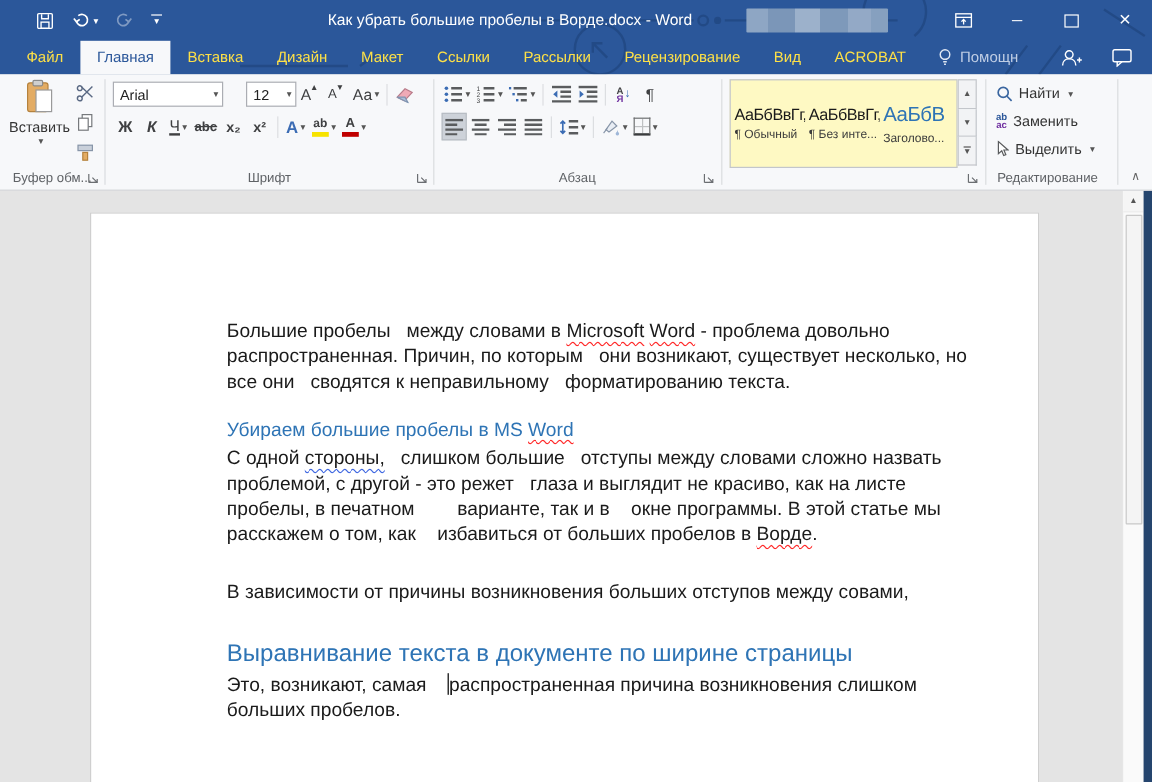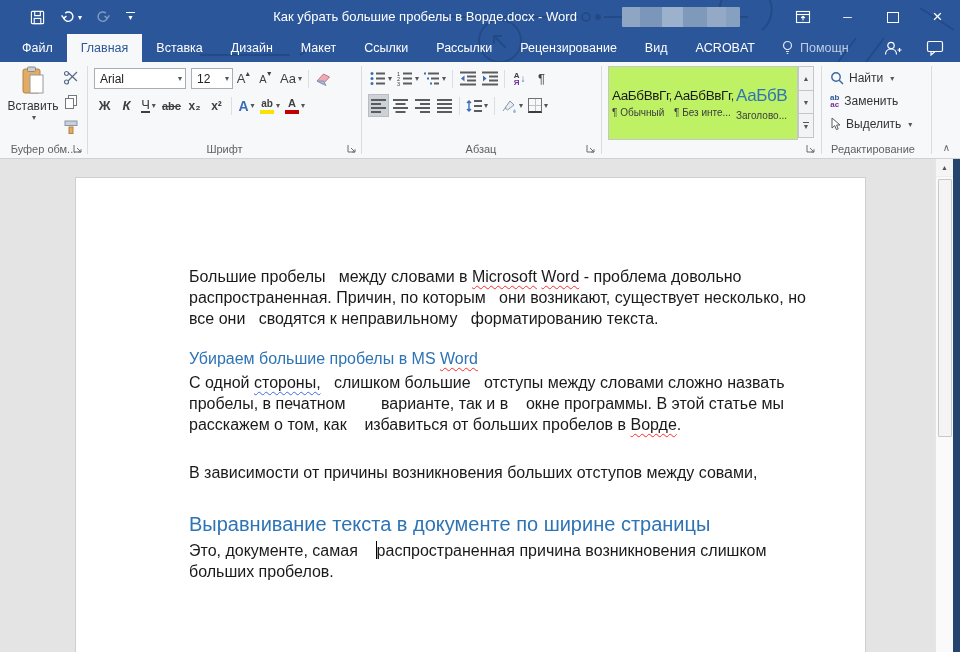--- a/index.html
+++ b/index.html
@@ -19,21 +19,21 @@
     text-align:center;color:#fff;font-size:13px;white-space:nowrap;pointer-events:none;z-index:2;}
   #win-right{margin-left:auto;display:flex;align-items:center;height:34px;z-index:2;}
   #blur-name{width:118px;height:20px;margin-right:40px;border-radius:1px;
     background:linear-gradient(90deg,#8ea6c4 0 15%,#7b96b8 15% 34%,#9cb1cb 34% 52%,#7e99ba 52% 72%,#93a9c6 72% 88%,#86a0bf 88%);}
   .winbtn{width:45px;height:34px;display:flex;align-items:center;justify-content:center;color:#fff;}
   .winbtn .maxbox{width:10px;height:9px;border:1px solid #fff;}
   .winbtn.close{font-size:17px;}
   .winbtn.min{font-size:12px;}
 
   #tabrow{position:absolute;left:0;top:34px;width:960px;height:28px;display:flex;align-items:stretch;padding-left:8px;box-sizing:border-box;z-index:2;}
-  .tab{padding:0 14px;line-height:28px;font-size:12.5px;color:#ffffff;white-space:nowrap;cursor:default;}
+  .tab{padding:0 14px;line-height:28px;font-size:12.5px;color:#fde047;white-space:nowrap;cursor:default;}
   .tab.active{background:#f7f8fa;color:var(--accent,#2b579a);}
   #helper{display:flex;align-items:center;gap:6px;padding:0 12px;color:#bfcde4;font-size:12.5px;}
   #tab-icons{margin-left:auto;display:flex;align-items:center;gap:24px;padding-right:16px;}
   #tab-icons svg{display:block;}
 
   
   #ribbon{position:absolute;left:0;top:62px;width:960px;height:97px;background:#f7f8fa;
     border-bottom:1px solid #cfd1d4;box-sizing:border-box;font-size:12px;color:#333;}
   .group{position:absolute;top:0;bottom:0;}
   .vsep{position:absolute;top:4px;bottom:4px;width:1px;background:#dadcdf;}
@@ -68,21 +68,21 @@
   #g-para{left:362px;width:238px;}
   .prow{position:absolute;left:6px;right:4px;display:flex;align-items:center;gap:1px;}
   #prow1{top:5px;}
   #prow2{top:32px;}
   .borders-ic{width:12px;height:12px;border:1px solid #6e7072;border-bottom:2px solid #3a3c3e;
     background:linear-gradient(#bfc1c3,#bfc1c3) 50% 0/1px 100% no-repeat,linear-gradient(#bfc1c3,#bfc1c3) 0 50%/100% 1px no-repeat;}
   .sortcol{display:flex;flex-direction:column;line-height:7px;font-size:8px;color:#3f4042;font-weight:bold;}
 
   
   #g-styles{left:602px;width:218px;}
-  #gallery{position:absolute;left:6px;top:4px;width:188px;height:72px;background:#bef264;border:1px solid #c3c6cb;display:flex;}
+  #gallery{position:absolute;left:6px;top:4px;width:188px;height:72px;background:#fef9c3;border:1px solid #c3c6cb;display:flex;}
   .style-item{width:62px;display:flex;flex-direction:column;align-items:flex-start;justify-content:center;padding:2px 3px;box-sizing:border-box;overflow:hidden;}
   .style-prev{font-size:13.5px;color:#1a1a1a;white-space:nowrap;letter-spacing:-.4px;}
   .style-item.heading .style-prev{color:var(--heading,#2e74b5);font-size:17px;}
   .style-name{font-size:10px;color:#3c3c3c;white-space:nowrap;margin-top:4px;}
   #gal-scroll{position:absolute;left:196px;top:4px;width:16px;height:72px;display:flex;flex-direction:column;}
   .gal-btn{flex:1;border:1px solid #c3c6cb;border-top-width:0;background:#f2f3f5;display:flex;align-items:center;justify-content:center;font-size:7px;color:#555;}
   .gal-btn:first-child{border-top-width:1px;}
   .gal-more i{display:block;border-top:1px solid #555;font-style:normal;font-size:7px;line-height:5px;padding-top:1px;}
 
   
@@ -269,21 +269,21 @@
       </span>
     </div>
     <div class="vsep" style="left:87px;"></div>
 
     <div class="group" id="g-font">
       <div class="frow" id="frow1">
         <span class="combo" style="width:92px;">
           <span>Arial</span>
           <span class="caret9">▾</span>
         </span>
-        <span class="combo" style="width:42px;margin-left:4px;">
+        <span class="combo" style="width:42px;margin-left:18px;">
           <span>12</span>
           <span class="caret9">▾</span>
         </span>
         <span class="rowbtn">
           <span class="letter">А</span>
             <span class="sup-mark">▲</span>
         </span>
         <span class="rowbtn">
           <span class="letter" style="font-size:11px;">А</span>
             <span class="sup-mark">▼</span>
@@ -563,31 +563,32 @@
           <div class="block p b1">
             <div class="line"><span>Большие пробелы   между словами в </span><span class="wr">Microsoft</span><span> </span><span class="wr">Word</span><span> - проблема довольно</span></div>
             <div class="line"><span>распространенная. Причин, по которым   они возникают, существует несколько, но</span></div>
             <div class="line"><span>все они   сводятся к неправильному   форматированию текста.</span></div>
           </div>
           <div class="block h1 b0">
             <div class="line"><span>Убираем большие пробелы в MS </span><span class="wr">Word</span></div>
           </div>
           <div class="block p b2">
             <div class="line"><span>С одной </span><span class="wb">стороны,</span><span>   слишком большие   отступы между словами сложно назвать</span></div>
+            <div class="line"><span>проблемой, с другой - это режет   глаза и выглядит не красиво, как на листе</span></div>
             <div class="line"><span>пробелы, в печатном        варианте, так и в    окне программы. В этой статье мы</span></div>
             <div class="line"><span>расскажем о том, как    избавиться от больших пробелов в </span><span class="wr">Ворде</span><span>.</span></div>
           </div>
           <div class="block p b3">
             <div class="line"><span>В зависимости от причины возникновения больших отступов между совами,</span></div>
           </div>
           <div class="block h2 b4">
             <div class="line"><span>Выравнивание текста в документе по ширине страницы</span></div>
           </div>
           <div class="block p b5">
-            <div class="line"><span>Это, документе, самая    </span><span class="caret"></span><span>распространенная причина возникновения слишком</span></div>
+            <div class="line"><span>Это, возникают, самая    </span><span class="caret"></span><span>распространенная причина возникновения слишком</span></div>
             <div class="line"><span>больших пробелов.</span></div>
           </div>
         </div>
     </div>
     <div id="vscroll">
       <div id="vs-up">▲</div>
       <div id="vs-thumb"></div>
     </div>
     <div id="edge-right"></div>
   </div>

